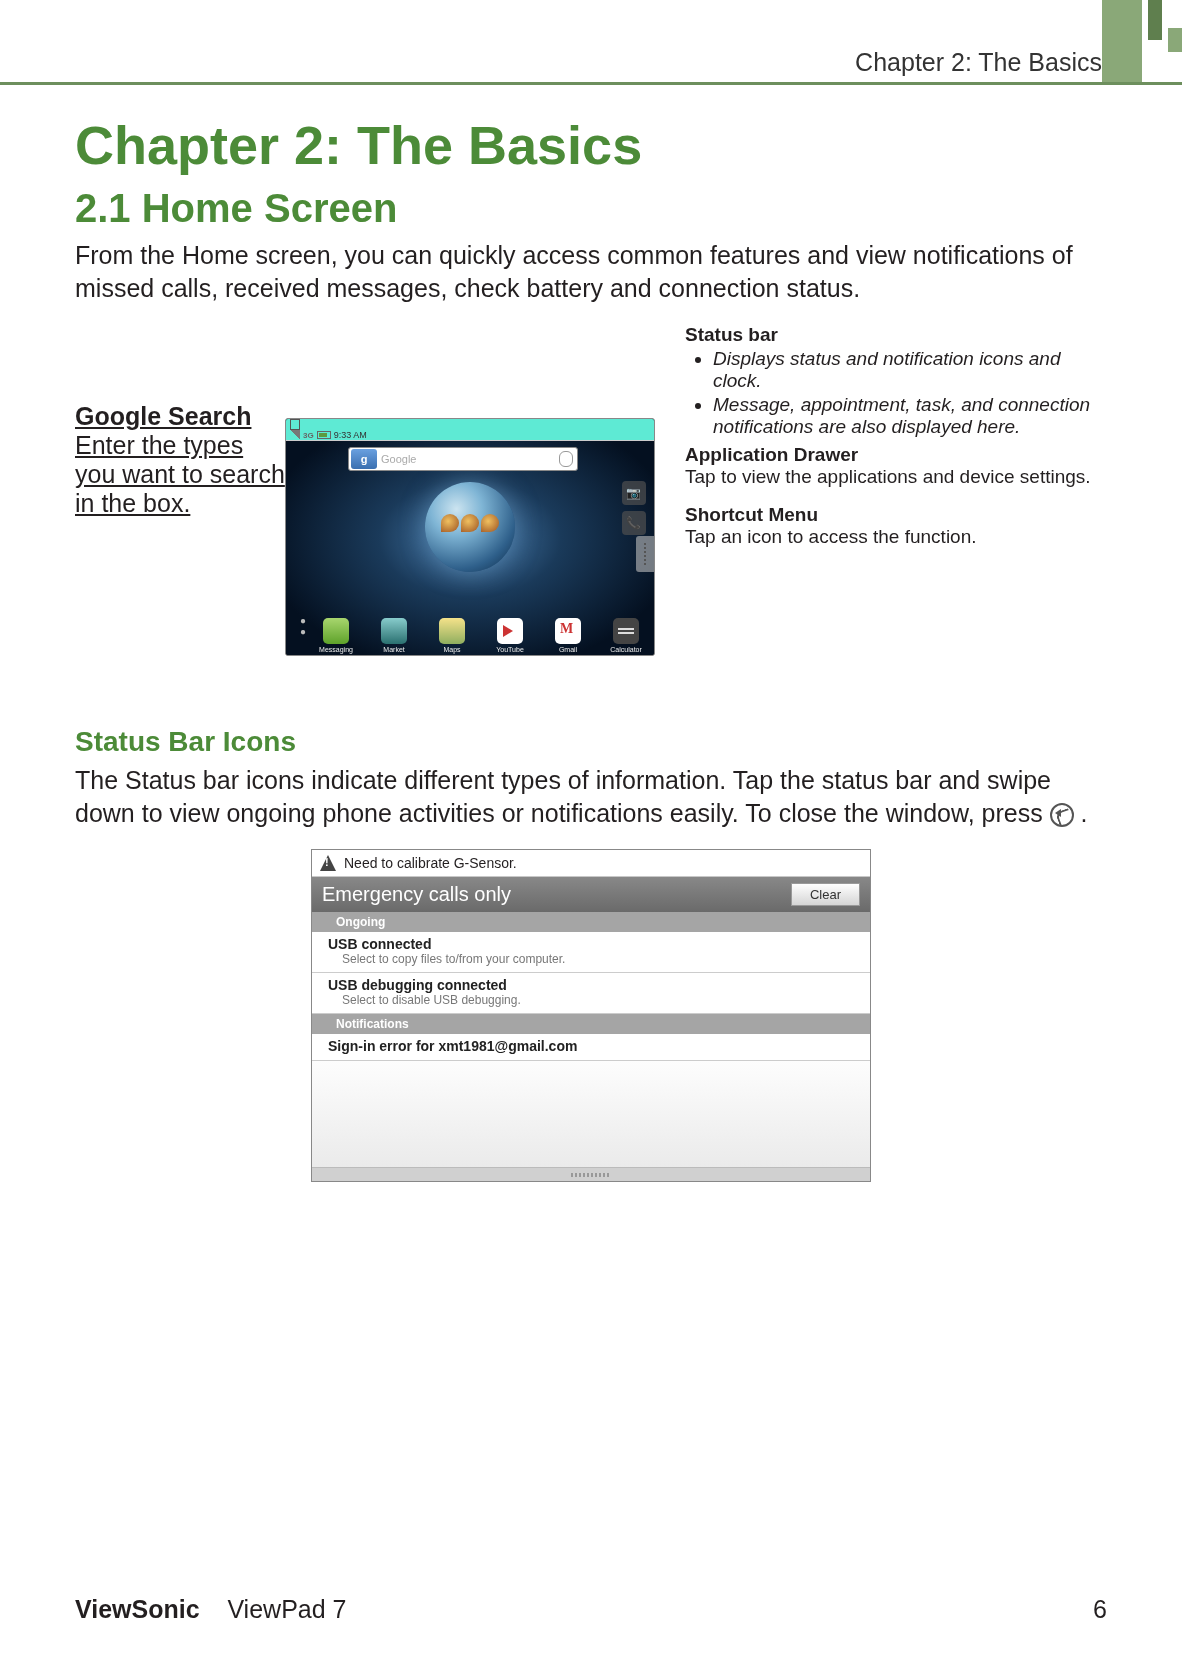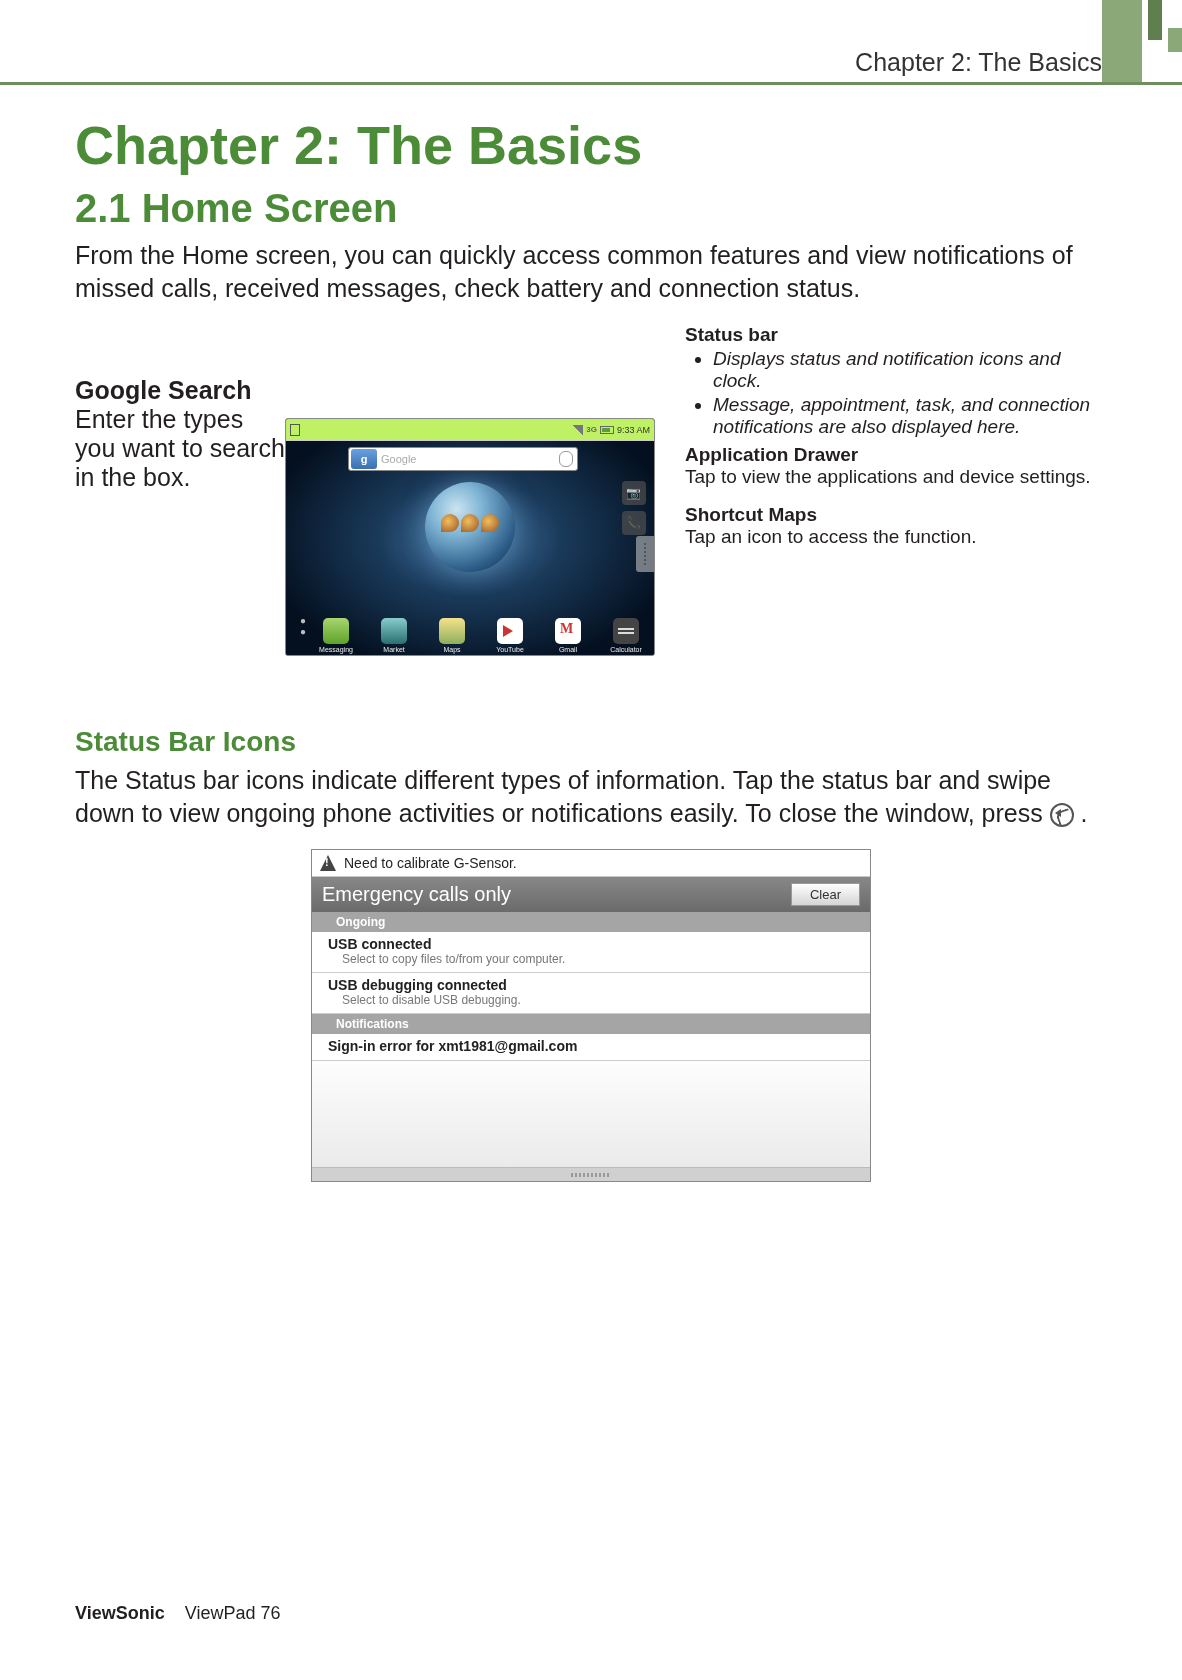--- a/index.html
+++ b/index.html
@@ -65,47 +65,48 @@
     color: #231f20;
   }
   .diagram-row {
     display: flex;
     align-items: flex-start;
     margin-top: 20px;
   }
   .callout-left {
     width: 210px;
     font-size: 25px;
-    margin-top: 52px;
+    margin-top: 78px;
+    text-decoration: underline;
   }
   .callout-left .title { font-weight: bold; }
   .tablet-area {
     width: 380px;
     position: relative;
     margin-top: 94px;
   }
   .tablet-frame {
     width: 370px;
     height: 238px;
     background: #1a1a1a;
     border: 1px solid #888;
     border-radius: 3px;
     position: relative;
     overflow: hidden;
   }
   .tablet-status {
     height: 22px;
-    background: #bef264;
+    background: #5eead4;
     display: flex;
     justify-content: space-between;
-    align-items: center;
     padding: 0 4px;
     font-size: 9px;
     color: #333;
     border-bottom: 1px solid #ccc;
+    flex-direction: column;
   }
   .tablet-status .usb { width:10px; height:12px; border:1px solid #555; }
   .tablet-status .right { display:flex; align-items:center; gap:3px; }
   .sig-icon { width:10px; height:10px; background:linear-gradient(to top right, transparent 50%, #777 50%); }
   .batt-icon { width:14px; height:8px; border:1px solid #666; position:relative; }
   .batt-icon::after { content:""; position:absolute; left:1px; top:1px; width:8px; height:4px; background:#5b9c3f; }
   .wallpaper {
     height: 216px;
     background: radial-gradient(ellipse at 50% 45%, #4a7fb0 0%, #1a3a5a 35%, #041020 80%);
     position: relative;
@@ -233,22 +234,22 @@
   .np-tail { height:120px; background:linear-gradient(#fdfdfd,#e8e8e8); position:relative;}
   .np-handle { position:absolute; bottom:0; left:0; right:0; height:14px; background:#d0d0d0; border-top:1px solid #bbb; display:flex; justify-content:center; align-items:center;}
   .np-handle .grip { width:40px; height:4px; background:repeating-linear-gradient(90deg,#999 0 2px,transparent 2px 4px);}
 
   .footer {
     position: absolute;
     bottom: 56px;
     left: 75px;
     right: 75px;
     display: flex;
-    justify-content: flex-start;
-    font-size: 18px;
+    justify-content: space-between;
+    font-size: 25px;
     margin-top: 13px;
   }
   .footer .brand { font-weight: bold; }
 </style>
 </head>
 <body>
 
 <div class="page">
   <div class="sbar">
     <div class="a"></div>
@@ -346,21 +347,21 @@
           <ul>
             <li>Displays status and notification icons and clock.</li>
             <li>Message, appointment, task, and connection notifications are also displayed here.</li>
           </ul>
         </div>
         <div class="cr-block">
           <div class="title">Application Drawer</div>
           <div>Tap to view the applications and device settings.</div>
         </div>
         <div class="cr-block" style="margin-top:16px;">
-          <div class="title">Shortcut Maps</div>
+          <div class="title">Shortcut Menu</div>
           <div>Tap an icon to access the function.</div>
         </div>
       </div>
     </div>
 
     <div class="h3">Status Bar Icons</div>
     <div class="body-text">
       <span>The Status bar icons indicate different types of information. Tap the status bar and swipe down to view ongoing phone activities or notifications easily. To close the window, press </span>
       <span class="back-icon"></span>
       <span>.</span>

